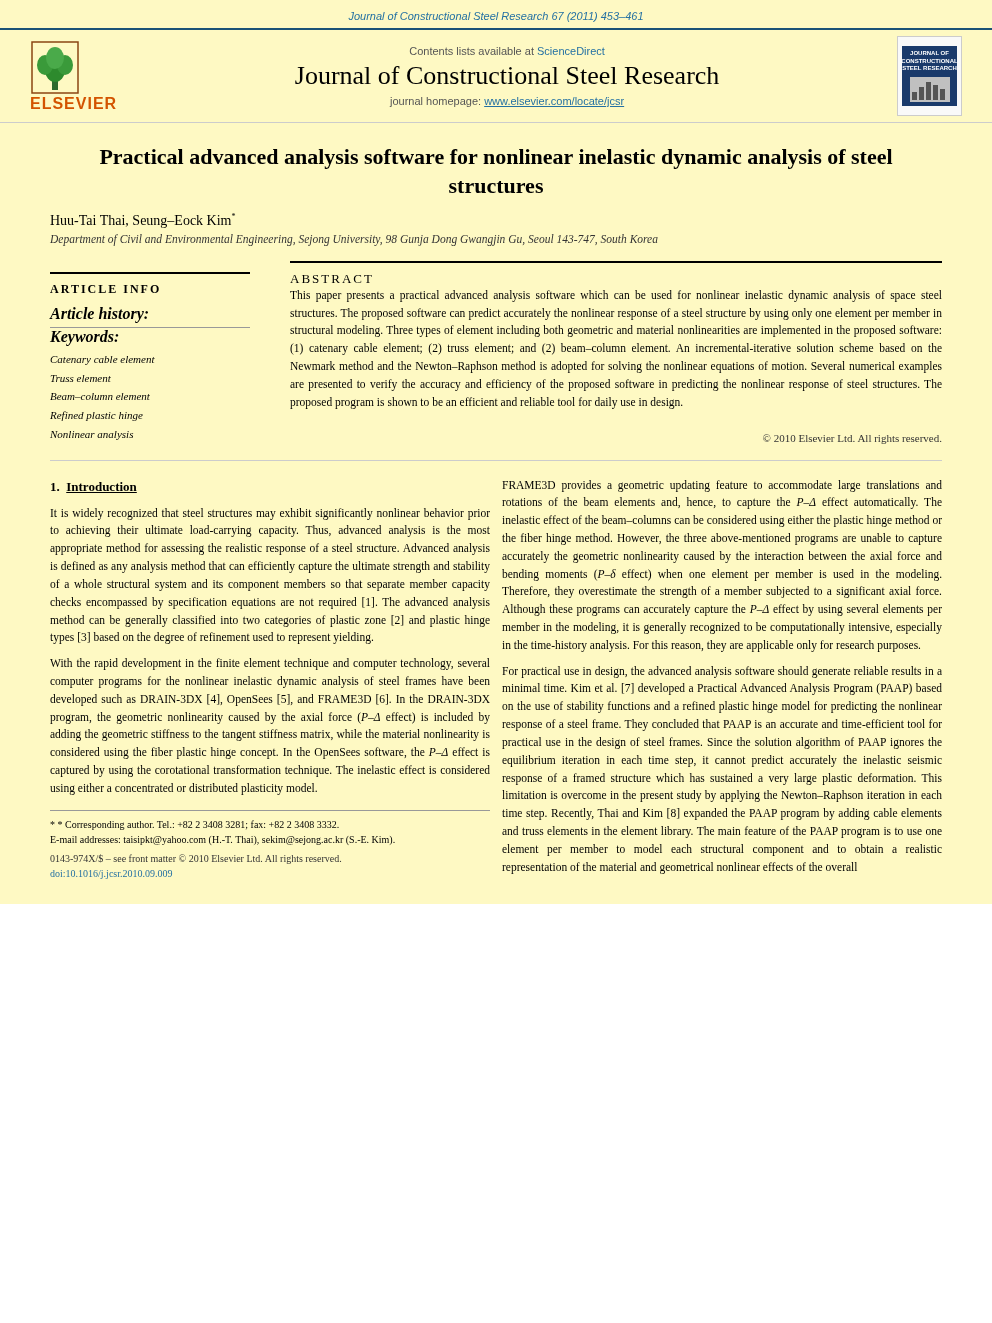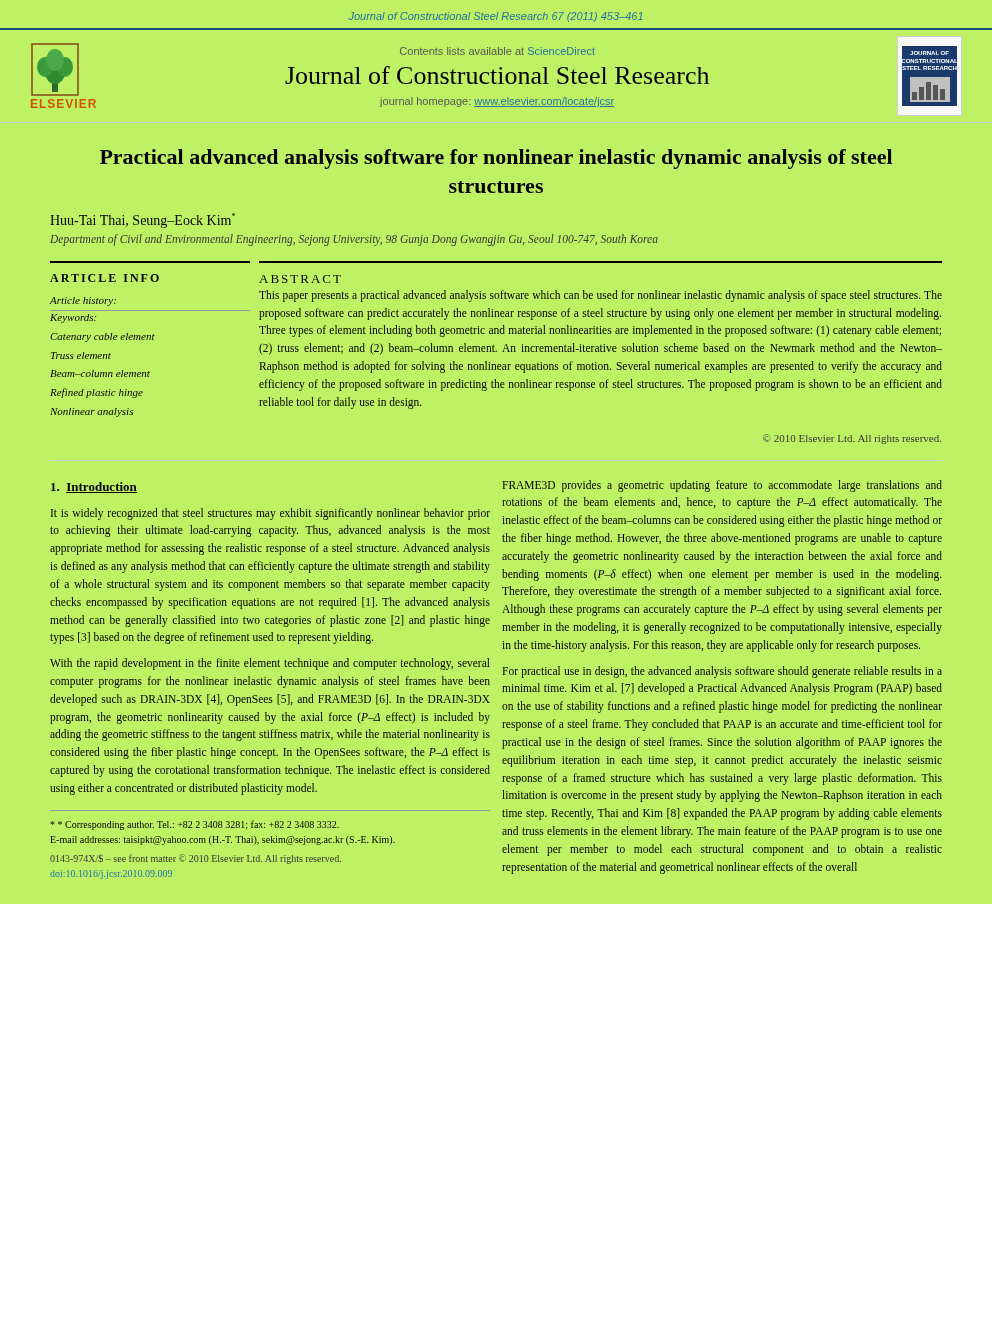--- a/index.html
+++ b/index.html
@@ -6,21 +6,21 @@
     body {
       font-family: "Times New Roman", Times, serif;
       background: #fff;
       width: 992px;
       min-height: 1323px;
       font-size: 13px;
       color: #000;
     }
     .page {
       width: 992px;
-      background: #bef264;
+      background: #fef9c3;
       padding: 0;
     }
     
     .journal-header {
       text-align: center;
       padding: 8px 0 4px 0;
       border-bottom: 2px solid #1a5276;
     }
     .journal-name-top {
       color: #2471A3;
@@ -42,21 +42,21 @@
     }
     .elsevier-box {
       display: flex;
       align-items: center;
     }
     .elsevier-tree {
       width: 50px;
       height: 55px;
     }
     .elsevier-text {
-      font-size: 12px;
+      font-size: 16px;
       font-weight: bold;
       color: #d35400;
       font-family: Arial, sans-serif;
       letter-spacing: 1px;
     }
     .header-center {
       text-align: center;
       flex: 1;
     }
     .sciencedirect-line {
@@ -117,40 +117,41 @@
       margin-bottom: 4px;
     }
     .affiliation {
       font-size: 11.5px;
       font-style: italic;
       color: #333;
       margin-bottom: 16px;
     }
     .two-col {
       display: flex;
-      gap: 9px;
+      gap: 40px;
       margin-bottom: 16px;
+      align-items: flex-end;
     }
     .article-info {
       width: 200px;
       flex-shrink: 0;
       border-top: 2px solid #000;
       padding-top: 8px;
     }
     .article-info-title {
       font-variant: small-caps;
       font-size: 12px;
       font-weight: bold;
       letter-spacing: 2px;
       margin-bottom: 8px;
     }
     .info-section-title {
       font-style: italic;
-      font-size: 11px;
-      font-weight: normal;
+      font-size: 16px;
+      font-weight: bold;
       margin-bottom: 4px;
     }
     .info-dates {
       font-size: 11px;
       line-height: 1.6;
       margin-bottom: 10px;
     }
     .keywords-section {
       border-top: 1px solid #999;
       padding-top: 0;
@@ -291,21 +292,21 @@
   </div>
 
   <div class="main-content">
 
     <h1 class="paper-title">Practical advanced analysis software for nonlinear inelastic dynamic analysis of steel structures</h1>
 
     <div class="authors">
       <span>Huu-Tai Thai, Seung–Eock Kim<sup>*</sup></span>
     </div>
 
-    <div class="affiliation italic">Department of Civil and Environmental Engineering, Sejong University, 98 Gunja Dong Gwangjin Gu, Seoul 100-747, South Korea</div>
+    <div class="affiliation italic">Department of Civil and Environmental Engineering, Sejong University, 98 Gunja Dong Gwangjin Gu, Seoul 143-747, South Korea</div>
 
     <div class="two-col">
 
       <div class="article-info">
         <div class="article-info-title">ARTICLE  INFO</div>
         <div class="info-section-title italic">Article history:</div>
         <div class="keywords-section">
           <div class="info-section-title italic">Keywords:</div>
           <div class="keyword">Catenary cable element</div>
           <div class="keyword">Truss element</div>

